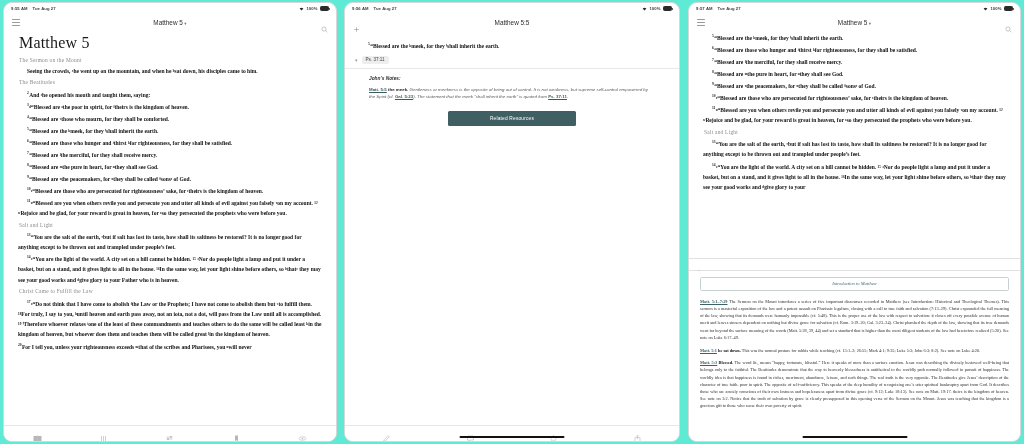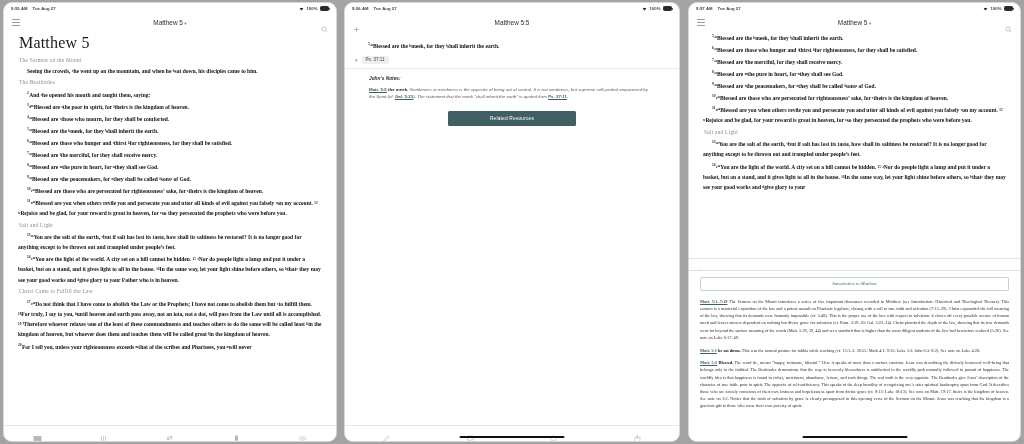--- a/index.html
+++ b/index.html
@@ -6,21 +6,21 @@
   html, body {
     width: 1024px; height: 444px;
     background: #ffffff;
     font-family: "Liberation Sans", sans-serif;
     overflow: hidden;
   }
   .stage {
     position: relative;
     width: 1024px; height: 444px;
     display: flex;
-    background: #a3a3a3;
+    background: #5eead4;
   }
 
   
   .device {
     position: relative;
     background: #ffffff;
     border: 1px solid #d8d8d8;
     border-radius: 9px;
     overflow: hidden;
     display: flex;

